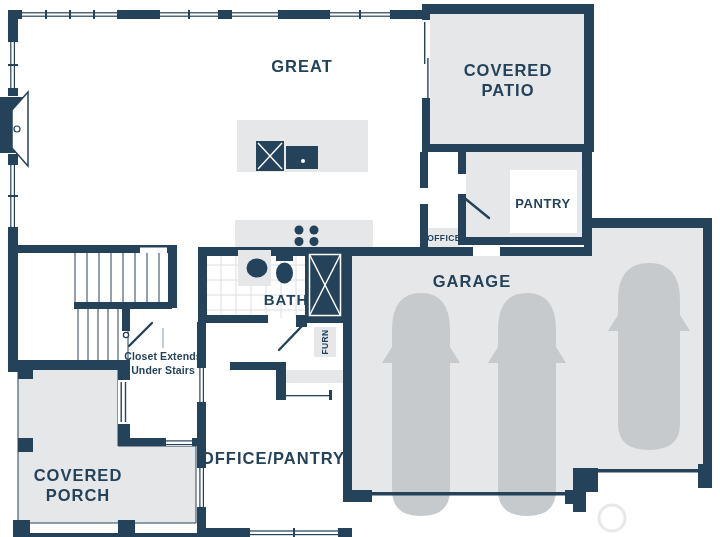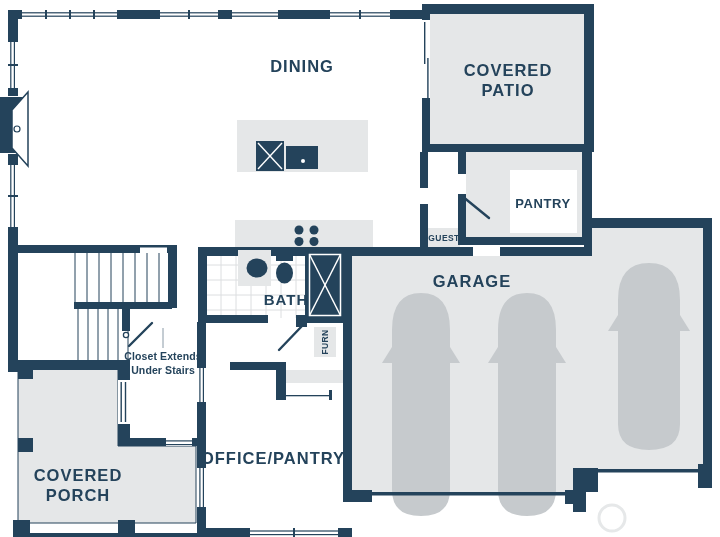--- a/index.html
+++ b/index.html
@@ -248,26 +248,26 @@
   </g>
 
   <g>
     <rect x="286" y="395" width="44" height="1.3" fill="#24435b"></rect>
     <rect x="329" y="390" width="3" height="10" fill="#24435b"></rect>
   </g>
 
   <circle cx="612" cy="518" r="13" fill="none" stroke="#e6e8e9" stroke-width="3"></circle>
 </svg>
 
-  <div class="lbl" style="left:302px;top:66px;">DINING</div>
+  <div class="lbl" style="left:302px;top:66px;">GREAT</div>
   <div class="lbl" style="left:508px;top:80px;">COVERED
 PATIO</div>
   <div class="lbl sm" style="left:543px;top:204px;text-align:center;">PANTRY</div>
   <div class="lbl" style="left:472px;top:281px;">GARAGE</div>
   <div class="lbl mid" style="left:276px;top:300px;padding-left:20px;">BATH</div>
   <div class="lbl" style="left:273px;top:458px;">OFFICE/PANTRY</div>
   <div class="lbl" style="left:78px;top:485px;">COVERED
 PORCH</div>
-  <div class="lbl tiny" style="left:444px;top:238px;">GUEST</div>
+  <div class="lbl tiny" style="left:444px;top:238px;">OFFICE</div>
   <div class="lbl tiny vert" style="left:325px;top:342px;">FURN</div>
   <div class="lbl note" style="left:163px;top:363px;">Closet Extends
 Under Stairs</div>
 </div>
 
 </body></html>

